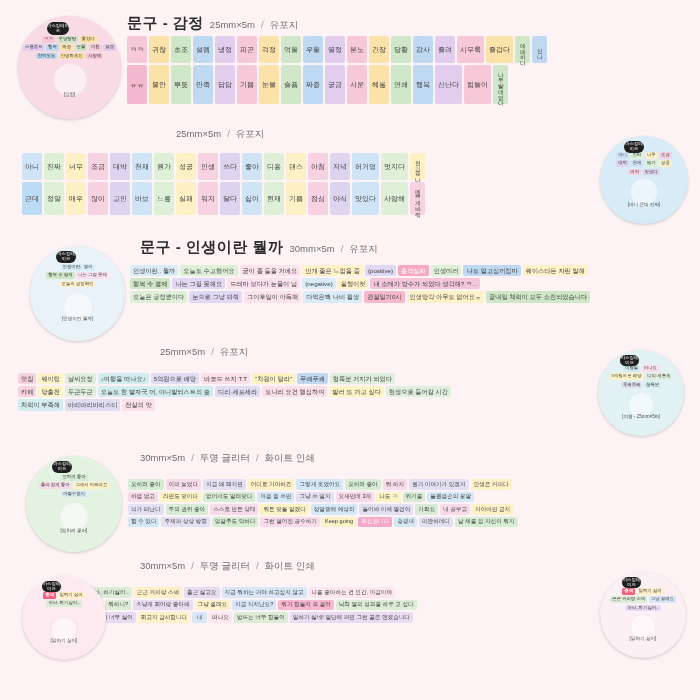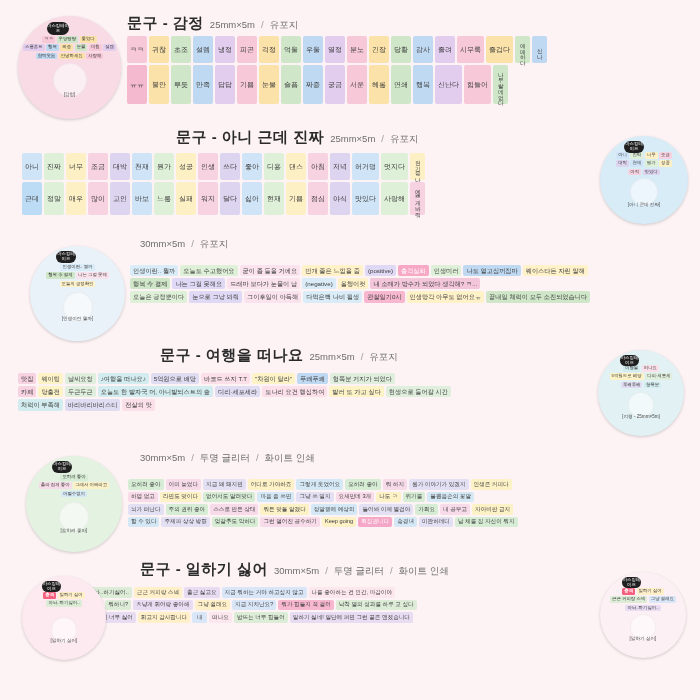--- a/index.html
+++ b/index.html
@@ -148,21 +148,20 @@
         <span class="mchip" style="background:#f7c9d8">사랑해</span>
       </div>
     </div>
     <div class="core" style="width:34px;height:34px;top:62%;"></div>
     <div class="bandtxt" style="top:76px;">[감정]</div>
     <div class="badge" style="width:22px;height:13px;border-radius:7px;left:29px;top:6px;">마스킹테이프</div>
   </div>
 
   <div class="block" style="left:176px;top:128px;">
     <div class="hdr">
-      <span class="title">문구 - 아니 근데 진짜</span>
       <span class="spec">25mm×5m</span>
       <span class="sep">/</span>
       <span class="spec">유포지</span>
     </div>
   </div>
   <div class="rows" style="position:absolute;left:22px;top:150px;">
     <div class="row">
       <span class="chip" style="background:#cfe4f7">아니</span>
       <span class="chip" style="background:#dff0d8">진짜</span>
       <span class="chip" style="background:#fdf0c4">너무</span>
@@ -223,20 +222,21 @@
         <span class="mchip" style="background:#ddd4f0">맛있다</span>
       </div>
     </div>
     <div class="core" style="width:28px;height:28px;top:64%;"></div>
     <div class="bandtxt" style="top:66px;">[아니 근데 진짜]</div>
     <div class="badge" style="width:20px;height:12px;border-radius:6px;left:24px;top:5px;">마스킹테이프</div>
   </div>
 
   <div class="block" style="left:140px;top:238px;">
     <div class="hdr">
+      <span class="title">문구 - 인생이란 뭘까</span>
       <span class="spec">30mm×5m</span>
       <span class="sep">/</span>
       <span class="spec">유포지</span>
     </div>
   </div>
   <div class="rows" style="position:absolute;left:130px;top:262px;">
     <div class="row">
       <span class="chip t6" style="background:#d9ecf7">인생이란.. 뭘까</span>
       <span class="chip t6" style="background:#dff0d8">오늘도 수고했어요</span>
       <span class="chip t6" style="background:#fbe3ee">굳이 좀 들을 거에요</span>
@@ -279,21 +279,20 @@
         <span class="mchip" style="background:#fff2c9">오늘의 긍정확인</span>
       </div>
     </div>
     <div class="core" style="width:30px;height:30px;top:64%;"></div>
     <div class="bandtxt" style="top:70px;">[인생이란 뭘까]</div>
     <div class="badge" style="width:20px;height:12px;border-radius:6px;left:26px;top:5px;">마스킹테이프</div>
   </div>
 
   <div class="block" style="left:160px;top:346px;">
     <div class="hdr">
-      <span class="title">문구 - 여행을 떠나요</span>
       <span class="spec">25mm×5m</span>
       <span class="sep">/</span>
       <span class="spec">유포지</span>
     </div>
   </div>
   <div class="rows" style="position:absolute;left:18px;top:370px;">
     <div class="row">
       <span class="chip t6" style="background:#f7d2e0">맛집</span>
       <span class="chip t6" style="background:#fdf3c7">웨이팅</span>
       <span class="chip t6" style="background:#dfeedd">날씨요청</span>
@@ -410,21 +409,20 @@
         <span class="mchip" style="background:#d5e8f5">어쩔수없지</span>
       </div>
     </div>
     <div class="core" style="width:30px;height:30px;top:64%;"></div>
     <div class="bandtxt" style="top:72px;">[오히려 좋아]</div>
     <div class="badge" style="width:20px;height:12px;border-radius:6px;left:26px;top:5px;">마스킹테이프</div>
   </div>
 
   <div class="block" style="left:140px;top:560px;">
     <div class="hdr">
-      <span class="title">문구 - 일하기 싫어</span>
       <span class="spec">30mm×5m</span>
       <span class="sep">/</span>
       <span class="spec">투명 글리터</span>
       <span class="sep">/</span>
       <span class="spec">화이트 인쇄</span>
     </div>
   </div>
   <div class="rows" style="position:absolute;left:86px;top:584px;">
     <div class="row">
       <span class="chip tiny" style="background:#dcecd7">아놔..하기싫어..</span>

